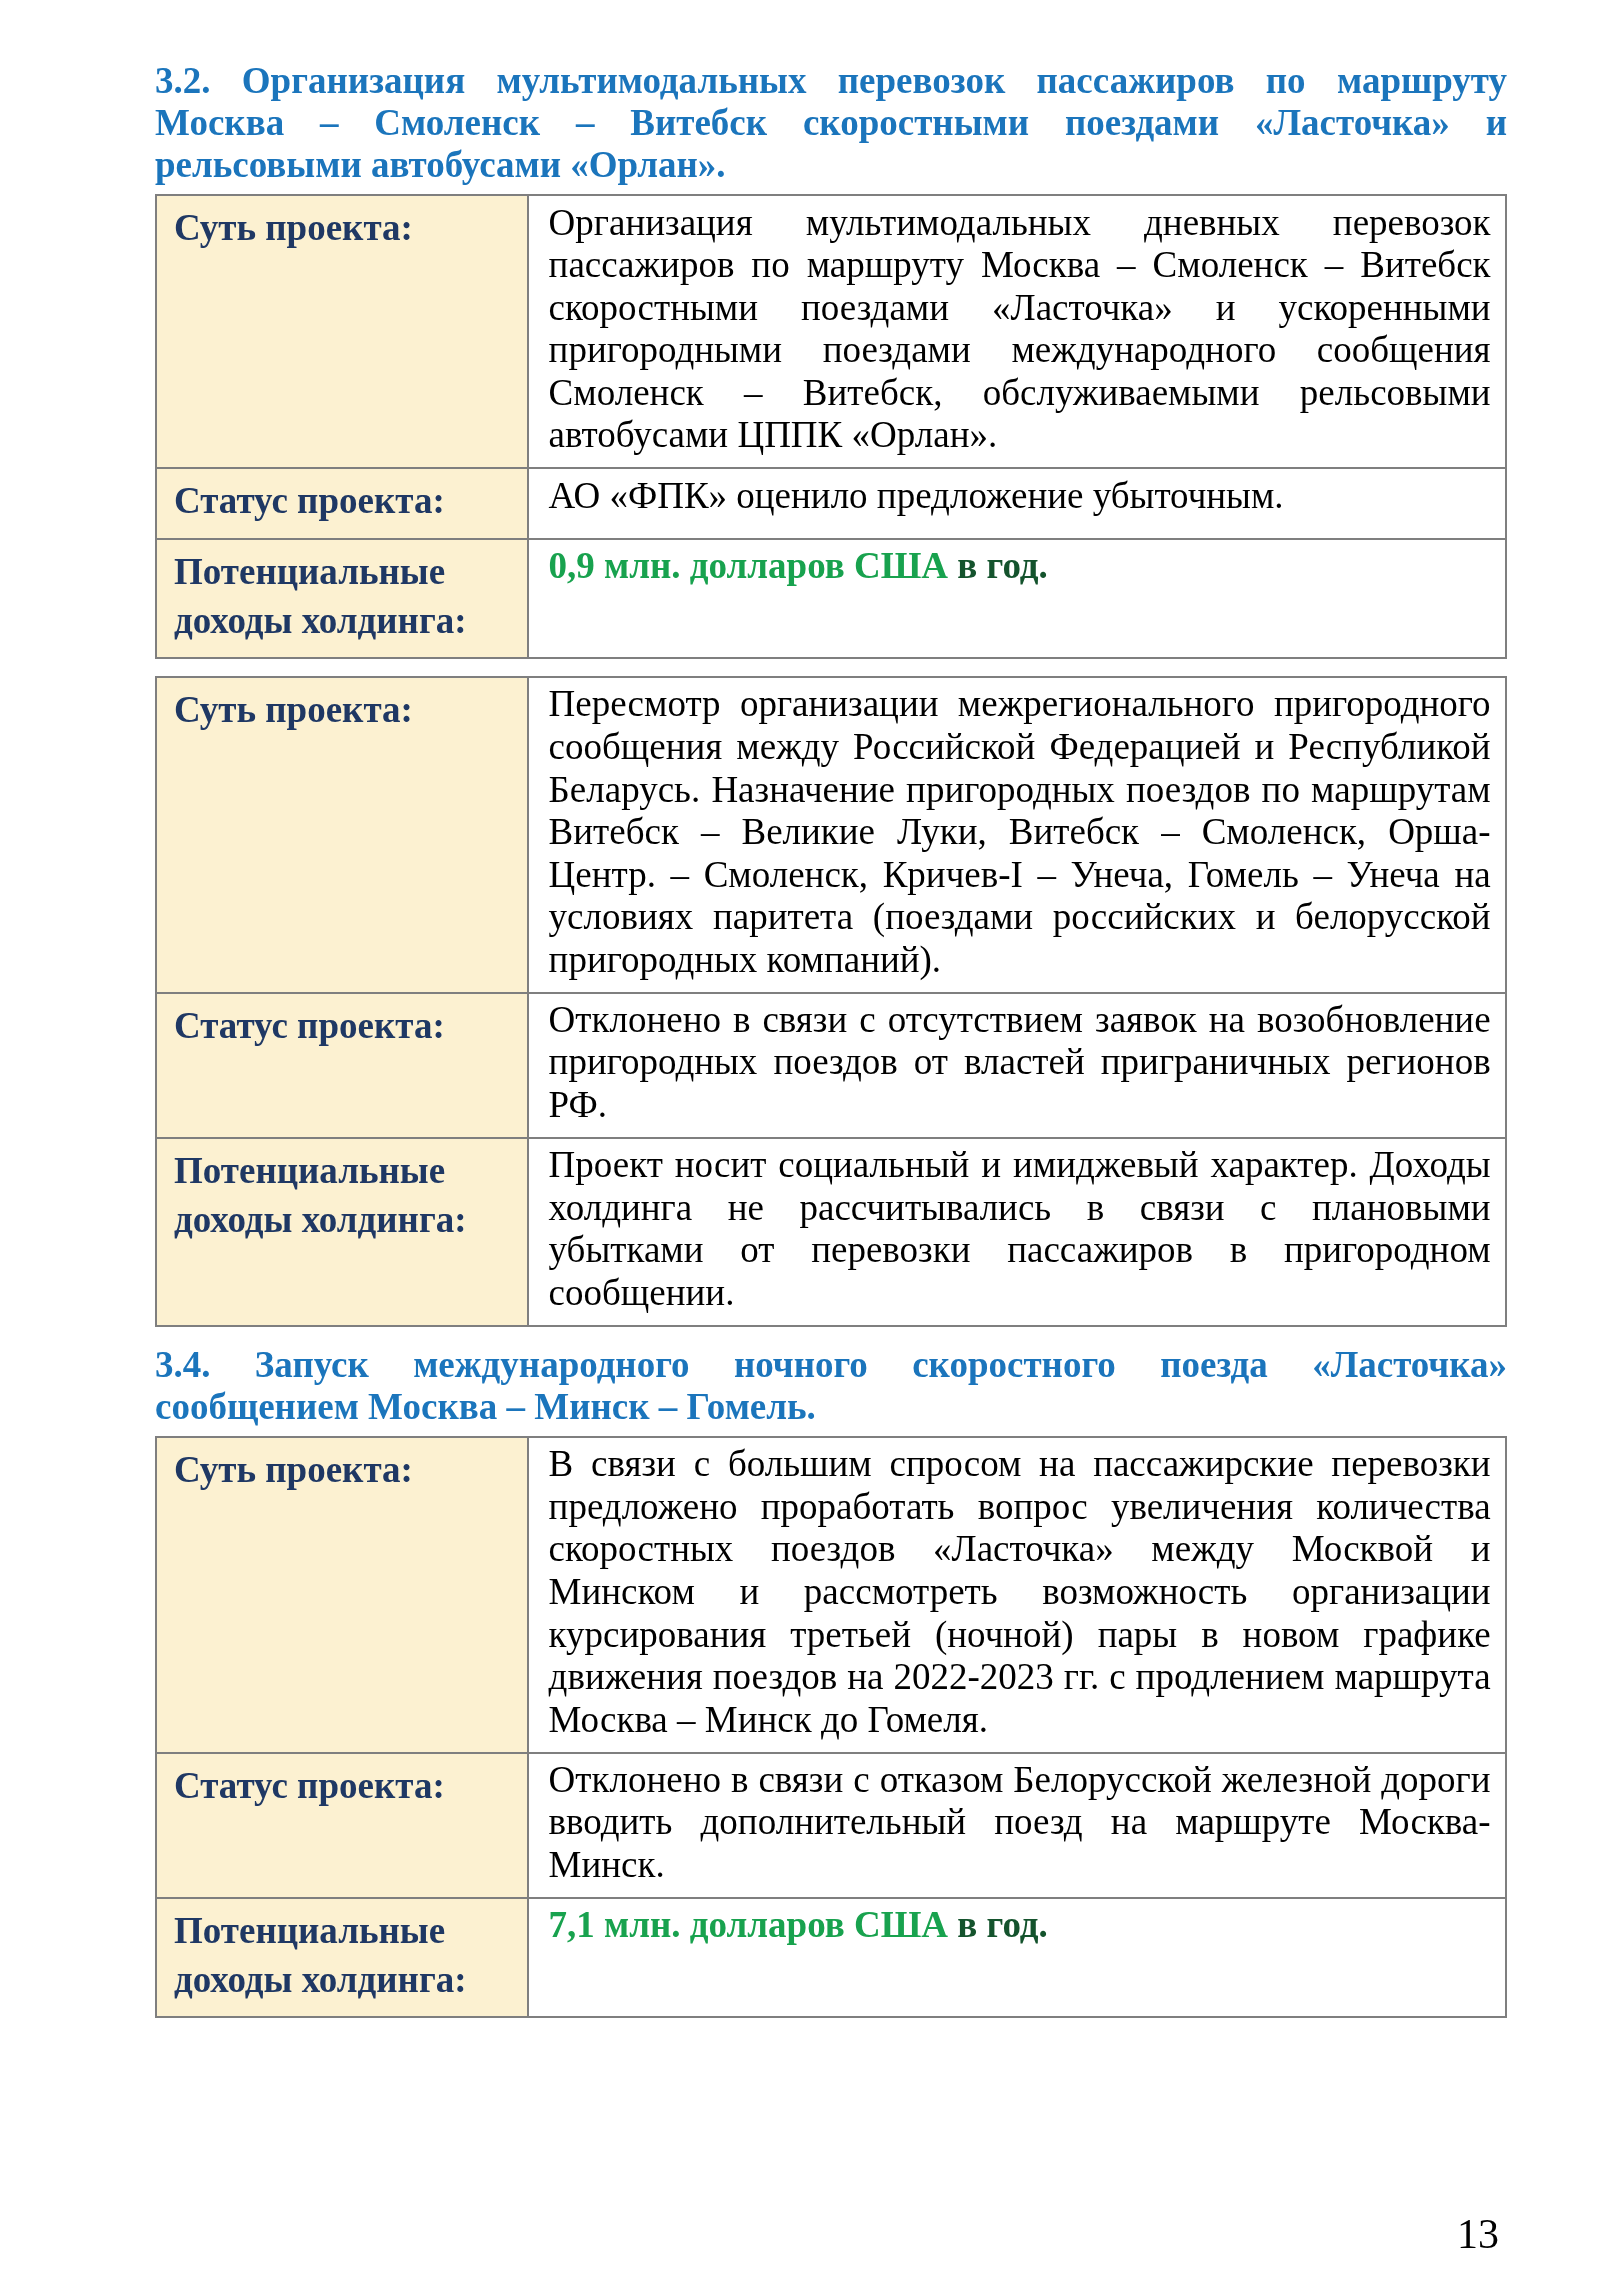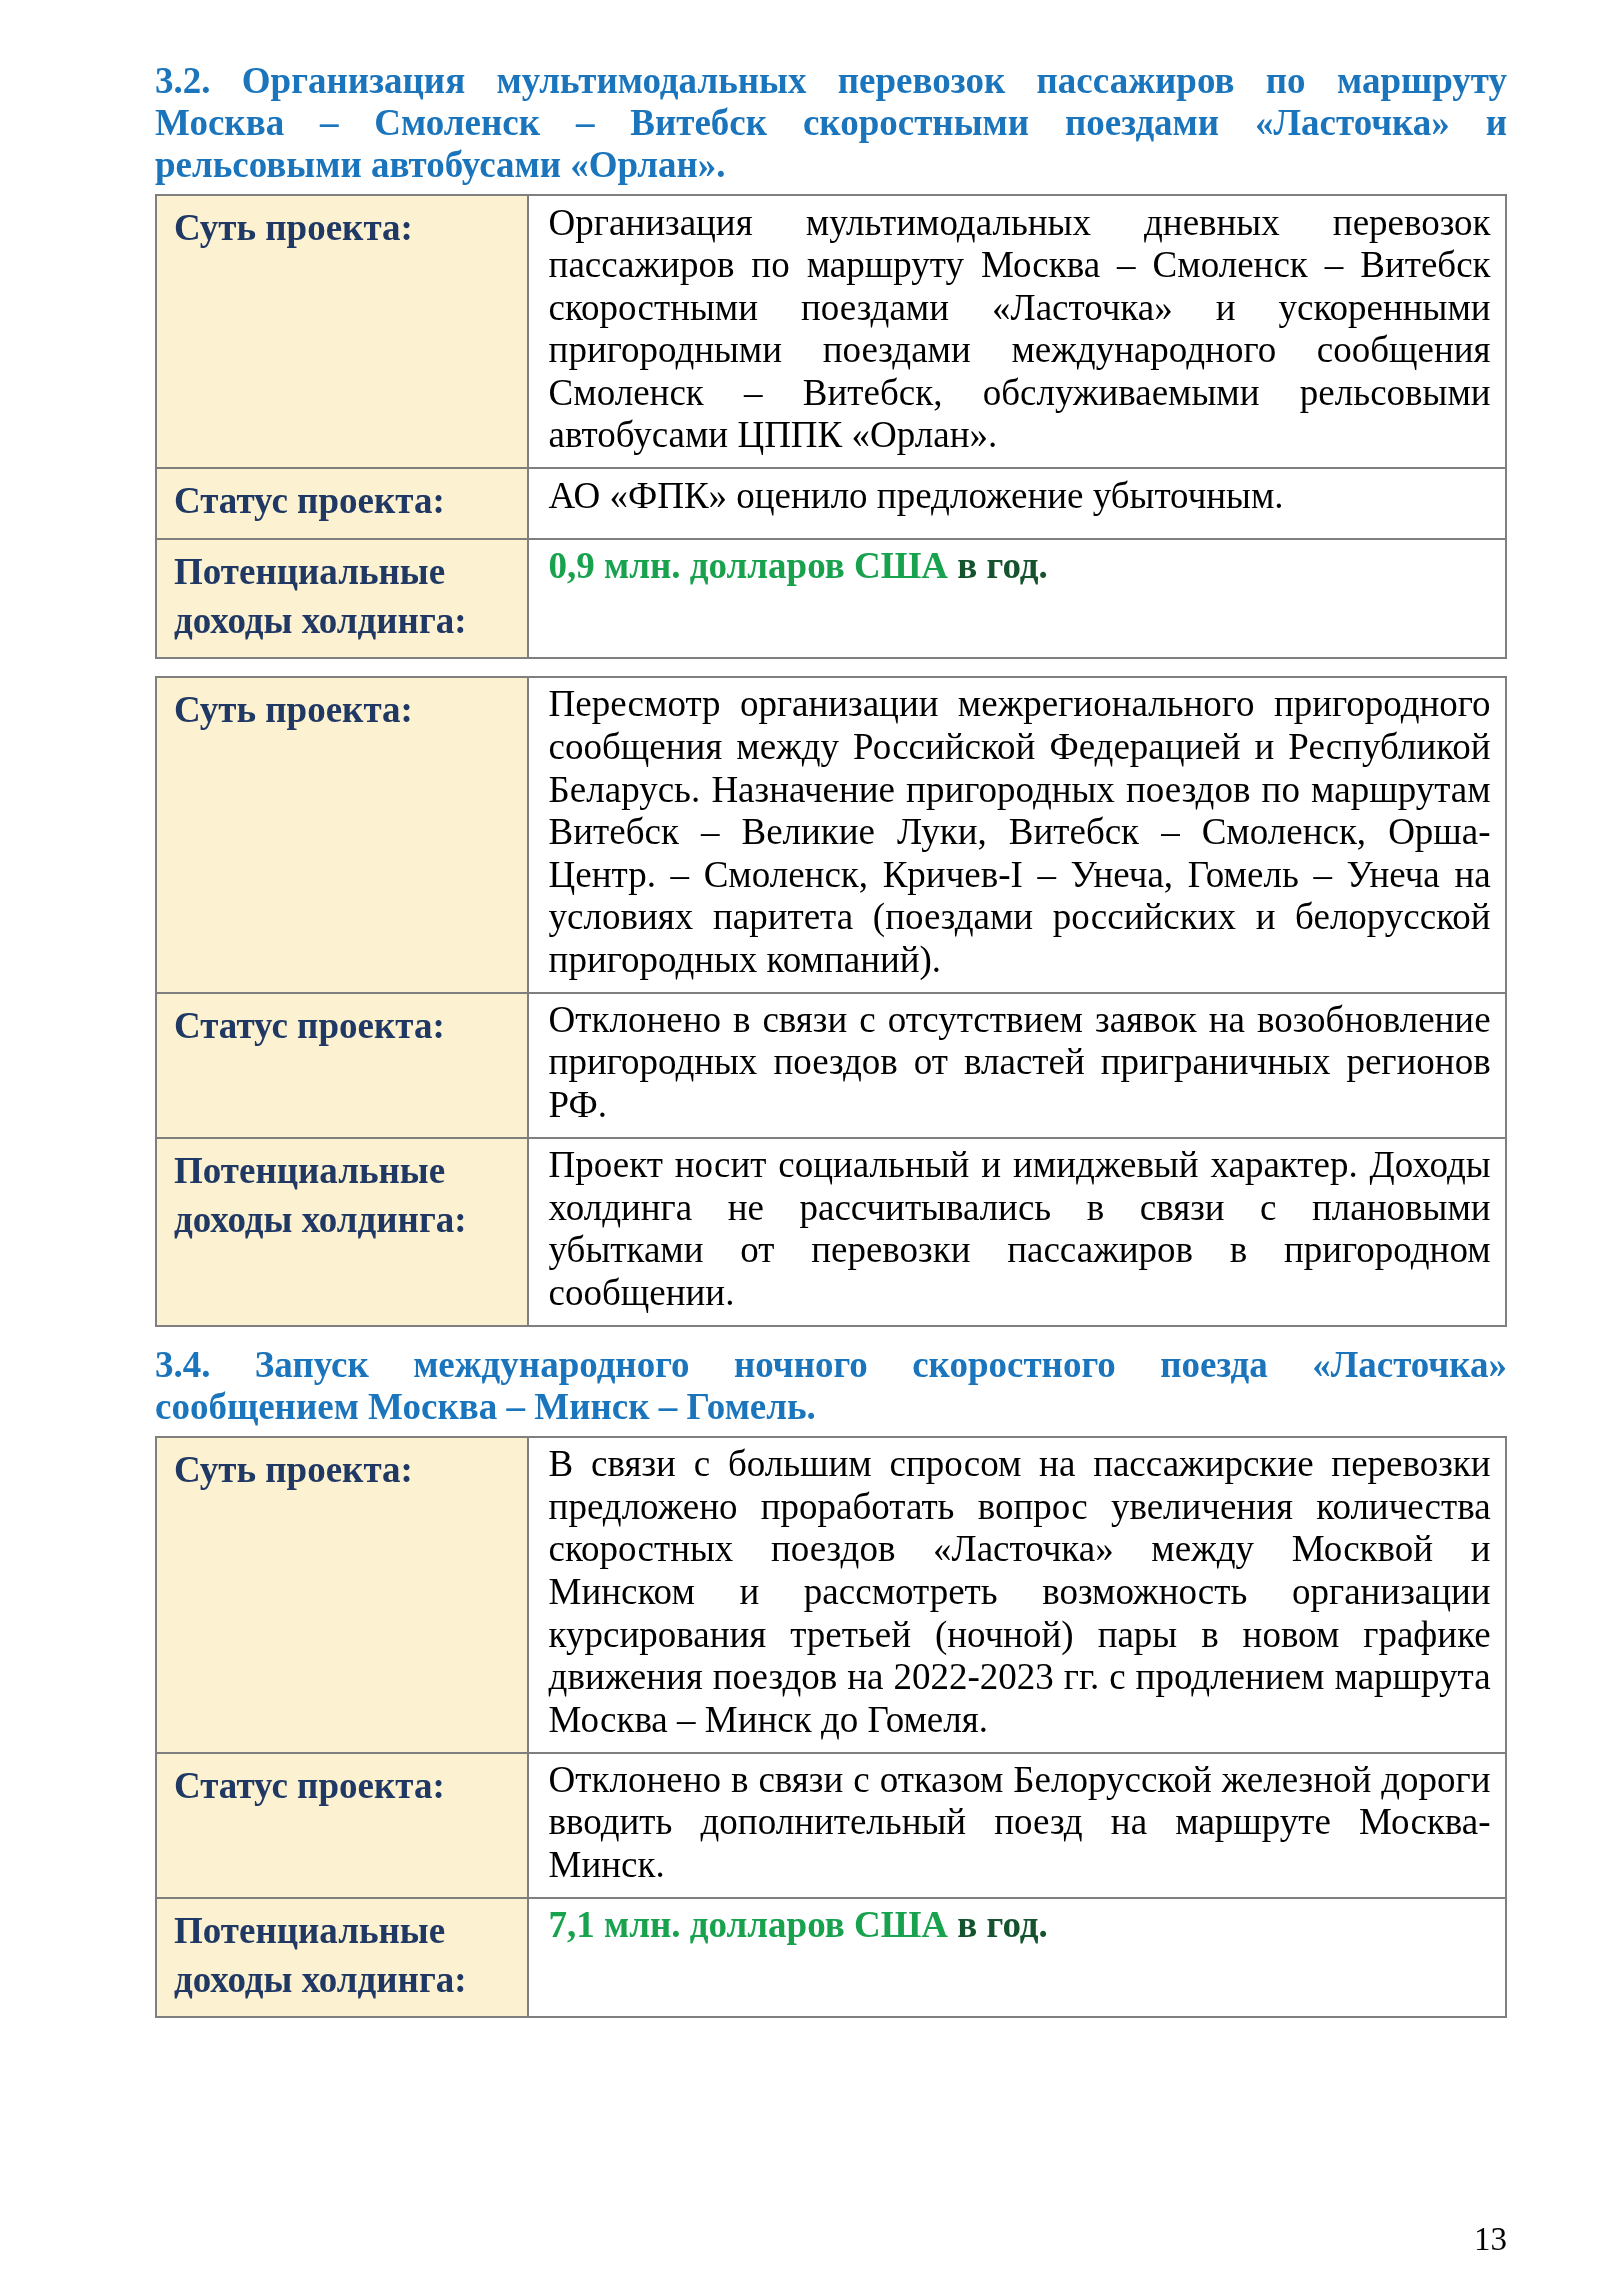--- a/index.html
+++ b/index.html
@@ -51,23 +51,23 @@
     background: #ffffff;
     font-size: 37px;
     line-height: 1.15;
     text-align: justify;
     padding: 5.2px 14.4px 10.5px 19.6px;
   }
   .income-value { color: #18A24E; font-weight: bold; }
   .income-suffix { color: #14532d; font-weight: bold; font-family: Liberation Serif, serif; }
   .page-number {
     position: absolute;
-    right: 116px;
+    right: 124px;
     bottom: 37px;
-    font-size: 33px;
+    font-size: 42px;
     color: #000000;
   }
 </style>
 </head>
 <body>
 
 <div class="page">
   <div class="content">
 
     <div class="section">

